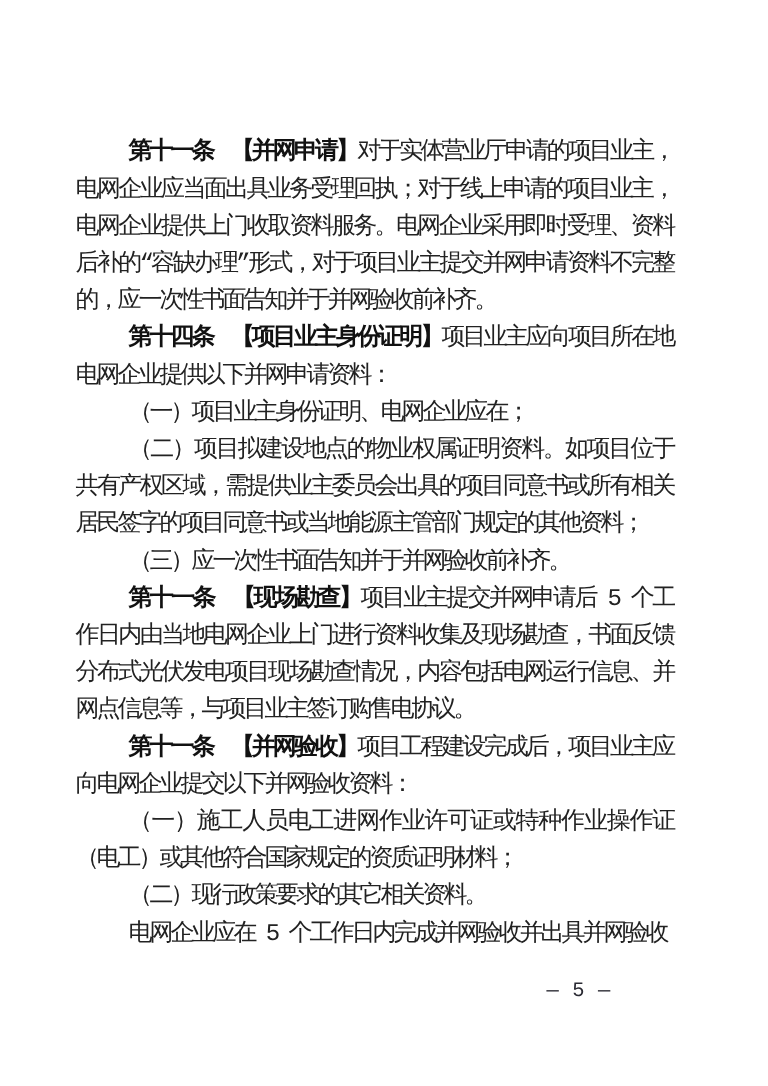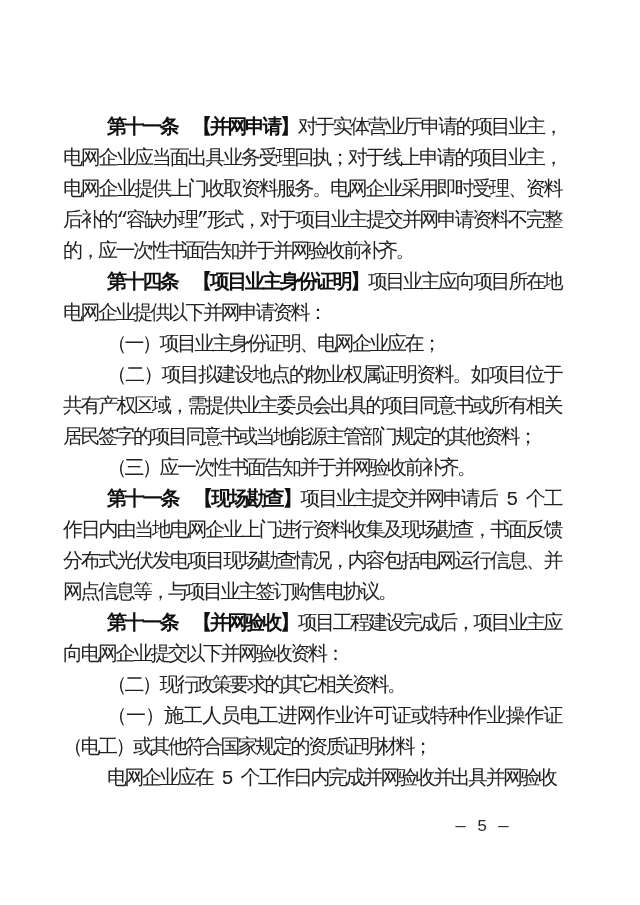--- a/index.html
+++ b/index.html
@@ -62,20 +62,20 @@
   <p class="para"><span>（一）项目业主身份证明、电网企业应在；</span></p>
 
   <p class="para"><span>（二）项目拟建设地点的物业权属证明资料。如项目位于共有产权区域，需提供业主委员会出具的项目同意书或所有相关居民签字的项目同意书或当地能源主管部门规定的其他资料；</span></p>
 
   <p class="para"><span>（三）应一次性书面告知并于并网验收前补齐。</span></p>
 
   <p class="para"><span class="heading">第十一条</span><span class="label">【现场勘查】</span><span>项目业主提交并网申请后 5 个工作日内由当地电网企业上门进行资料收集及现场勘查，书面反馈分布式光伏发电项目现场勘查情况，内容包括电网运行信息、并网点信息等，与项目业主签订购售电协议。</span></p>
 
   <p class="para"><span class="heading">第十一条</span><span class="label">【并网验收】</span><span>项目工程建设完成后，项目业主应向电网企业提交以下并网验收资料：</span></p>
 
+  <p class="para"><span>（一）施工人员电工进网作业许可证或特种作业操作证（电工）或其他符合国家规定的资质证明材料；</span></p>
+
   <p class="para"><span>（二）现行政策要求的其它相关资料。</span></p>
-
-  <p class="para"><span>（一）施工人员电工进网作业许可证或特种作业操作证（电工）或其他符合国家规定的资质证明材料；</span></p>
 
   <p class="para"><span>电网企业应在 5 个工作日内完成并网验收并出具并网验收</span></p>
 </div>
   <div class="folio">— 5 —</div>
 </div>
 
 </body></html>

